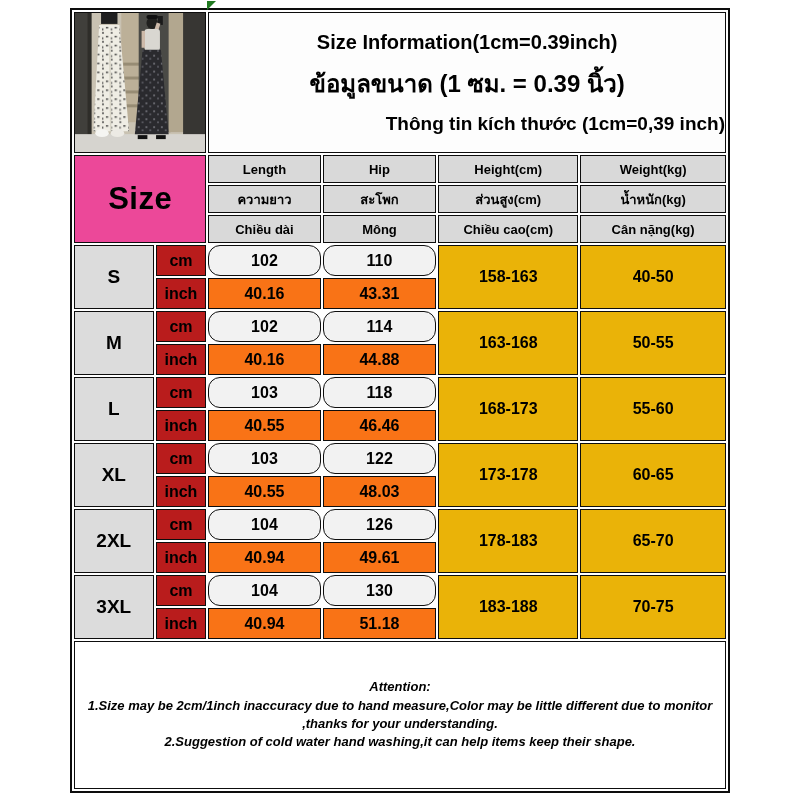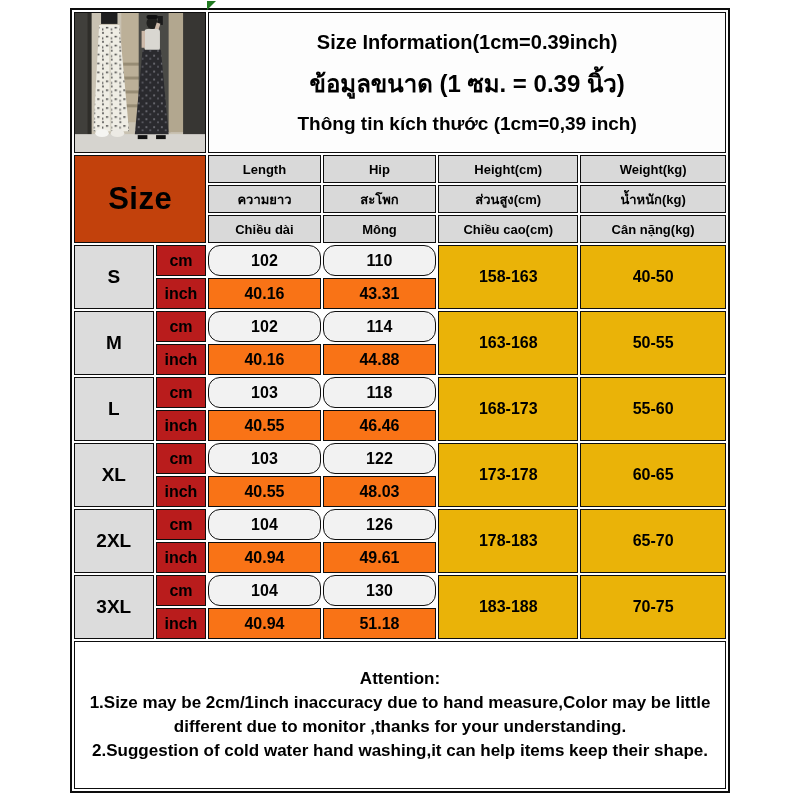--- a/index.html
+++ b/index.html
@@ -11,32 +11,32 @@
                 border-top:9px solid #217a21;border-right:9px solid transparent;}
   table.chart{width:100%;height:100%;border-collapse:separate;border-spacing:2px;table-layout:fixed;}
   table.chart td{border:1.5px solid #0d0d0d;text-align:center;vertical-align:middle;
                  font-weight:bold;overflow:hidden;padding:0;}
   tr.photo-row{height:141px;}
   td.photo-cell{background:#c9c2b2;padding:0;}
   td.photo-cell svg{display:block;width:100%;height:100%;}
   td.title-cell{background:#fdfdfd;}
   .t-en{font-size:20px;margin:0 0 10px 0;}
   .t-th{font-size:24px;margin:0 0 10px 0;}
-  .t-vi{font-size:19px;margin:0;}
+  .t-vi{font-size:19px;margin:0;text-align:right;}
   tr.hdr{height:28px;}
   td.hcell{background:#d9d9d9;font-size:13px;}
-  td.corner{background:#c2410c;font-size:31px;letter-spacing:0.5px;}
+  td.corner{background:#ec4899;font-size:31px;letter-spacing:0.5px;}
   tr.body{height:31px;}
   td.size-label{background:#dcdcdc;font-size:19px;}
   td.unit{background:#b91c1c;font-size:16px;}
   td.data{background:#f97316;font-size:16px;}
   td.shade{background:#f2f2f2;border-radius:12px;}
   td.range{background:#eab308;font-size:16px;}
   td.attention{font-weight:normal;text-align:left;vertical-align:top;
-               font-size:17px;line-height:1.42;padding:3px 6px;background:#ffffff;}
+               font-size:13px;line-height:1.42;padding:3px 6px;background:#ffffff;font-style:italic;}
 </style>
 </head>
 <body>
 
 <div class="canvas">
   <div class="sheet">
     <div class="green-marker"></div>
     <table class="chart">
       <colgroup>
         <col style="width:12.4%">

